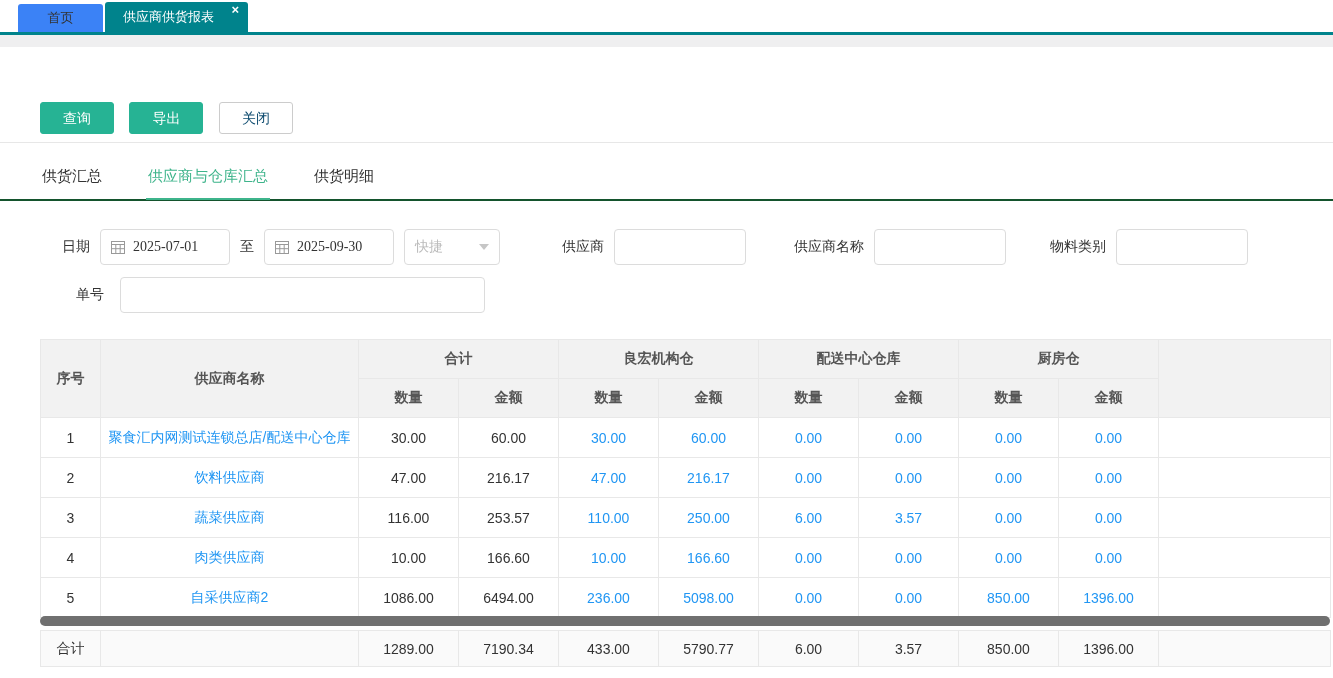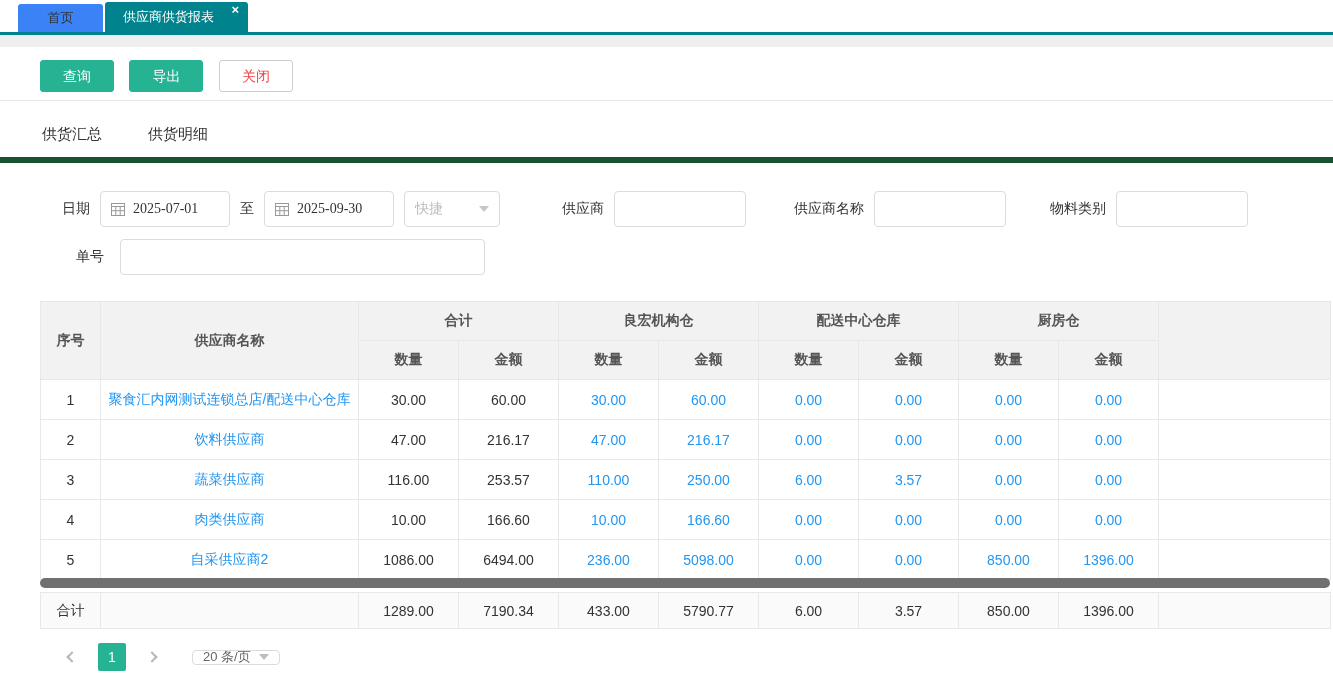--- a/index.html
+++ b/index.html
@@ -16,24 +16,24 @@
   .win-tab .close-x { position:absolute; top:1px; right:9px; color:#fff; font-size:13px;
     font-weight:bold; line-height:14px; }
   .top-strip { height:12px; background:#efeff0; }
 
   
   .toolbar { padding:13px 0 8px 40px; border-bottom:1px solid #e7e7e7; }
   .btn { display:inline-block; height:32px; min-width:74px; padding:0 18px; font-size:14px;
     border-radius:3px; border:1px solid transparent; cursor:pointer; margin-right:11px;
     line-height:30px; text-align:center; }
   .btn.primary { background:#26b394; color:#fff; border-color:#26b394; }
-  .btn.plain { background:#fff; color:#ef4444; border-color:#ccc; }
-
-  
-  .view-tabs { margin-top:24px; padding-left:40px; border-bottom:6px solid #14532d;
+  .btn.plain { background:#fff; color:#0c4a6e; border-color:#ccc;margin-top:42px; }
+
+  
+  .view-tabs { margin-top:24px; padding-left:40px; border-bottom:2px solid #14532d;
     display:flex; }
   .view-tab { font-size:15px; color:#333; padding:0 2px 13px 2px; margin-right:42px;
     cursor:pointer; position:relative; }
   .view-tab.active { color:#3eb48b; }
   .view-tab.active::after { content:""; position:absolute; left:0; right:0; bottom:-1px;
     height:2px; background:#3eb48b; }
 
   
   .filters { padding:28px 0 14px 62px; }
   .f-row { display:flex; align-items:center; margin-bottom:12px; }
@@ -96,20 +96,21 @@
 <div class="top-strip"></div>
 
 <div class="toolbar">
   <button class="btn primary">查询</button>
   <button class="btn primary">导出</button>
   <button class="btn plain">关闭</button>
 </div>
 
 <div class="view-tabs">
   <div class="view-tab">供货汇总</div>
+  <div class="view-tab active">供应商与仓库汇总</div>
   <div class="view-tab">供货明细</div>
 </div>
 
 <div class="filters">
   <div class="f-row">
     <span class="f-label">日期</span>
     <div class="f-input date-box">
       <span class="cal">
         <svg class="cal-svg" width="14" height="14" viewBox="0 0 14 14">
           <rect x="0.5" y="1.5" width="13" height="12" fill="none" stroke="#999" stroke-width="1"></rect>

